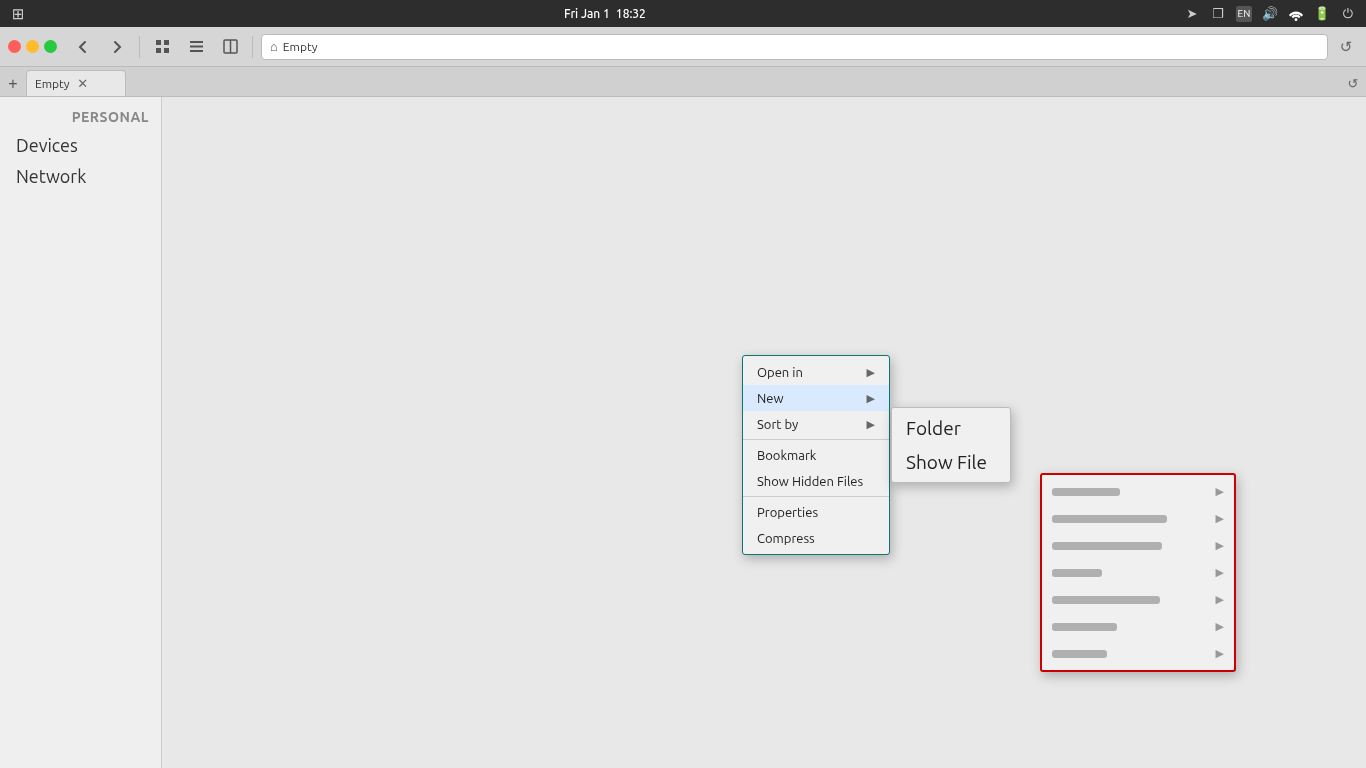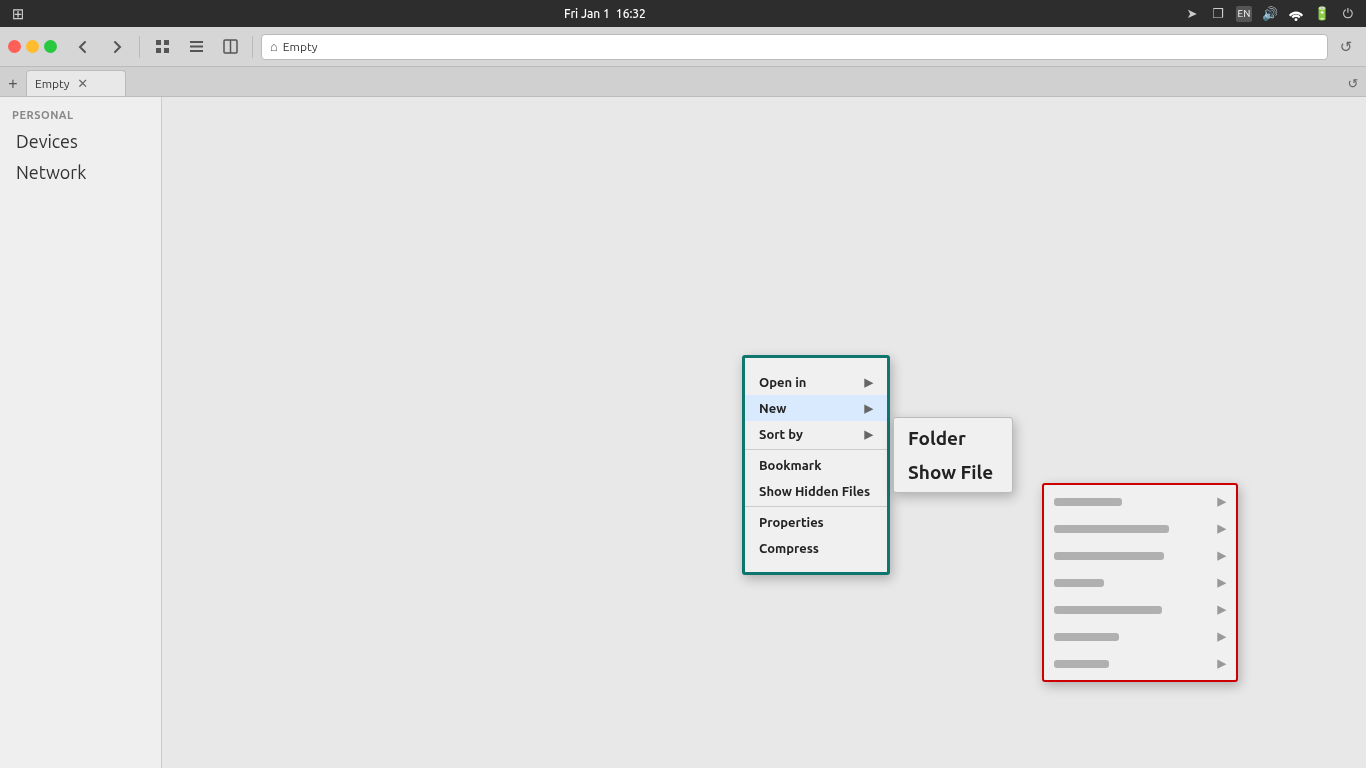--- a/index.html
+++ b/index.html
@@ -203,25 +203,26 @@
     
     .sidebar {
       width: 162px;
       background: #efefef;
       border-right: 1px solid #ccc;
       padding: 8px 0;
       flex-shrink: 0;
     }
     .sidebar-section-label {
       padding: 4px 12px;
-      font-size: 11px;
+      font-size: 14px;
       color: #888;
       font-weight: 600;
       text-transform: uppercase;
       letter-spacing: 0.5px;
+      text-align: right;
     }
     .sidebar-item {
       padding: 5px 12px;
       cursor: pointer;
       color: #333;
       font-size: 18px;
       border-radius: 3px;
       margin: 1px 4px;
     }
 
@@ -232,26 +233,25 @@
       position: relative;
     }
 
     
     .context-menu {
       position: absolute;
       top: 258px;
       left: 580px;
       width: 148px;
       background: #f0f0f0;
-      border: 3px solid #0f766e;
+      border: 1px solid #0f766e;
       border-radius: 3px;
       box-shadow: 2px 4px 12px rgba(0,0,0,0.25);
       z-index: 100;
-      padding: 11px 0;
-      font-weight: bold;
+      padding: 3px 0;
     }
     .menu-item {
       padding: 6px 14px;
       cursor: pointer;
       color: #222;
       font-size: 13px;
       display: flex;
       align-items: center;
       justify-content: space-between;
       position: relative;
@@ -321,21 +321,21 @@
   </style>
 </head>
 <body>
 
 <div class="system-bar">
   <div class="system-bar-left">
     <span class="sys-icon" style="font-size:15px;">⊞</span>
   </div>
   <div class="system-bar-center">
     <span>Fri Jan 1</span>
-    <span>16:32</span>
+    <span>18:32</span>
   </div>
   <div class="system-bar-right">
     <span class="sys-icon">➤</span>
     <span class="sys-icon">❐</span>
     <span class="sys-icon" style="font-size:10px; background:#555; padding:1px 3px; border-radius:2px; color:#fff;">EN</span>
     <span class="sys-icon">🔊</span>
     <span class="sys-icon">
       <svg width="16" height="16" viewBox="0 0 16 16" fill="white">
         <path d="M8 12a1.5 1.5 0 110 3 1.5 1.5 0 010-3zm0-3.5a5.5 5.5 0 014.5 2.35l-1.5 1.5A3.5 3.5 0 008 11a3.5 3.5 0 00-3 1.35l-1.5-1.5A5.5 5.5 0 018 8.5zm0-3a9 9 0 017.1 3.5L13.6 10.5A7 7 0 008 8a7 7 0 00-5.6 2.5L.9 9A9 9 0 018 5.5z"></path>
       </svg>

